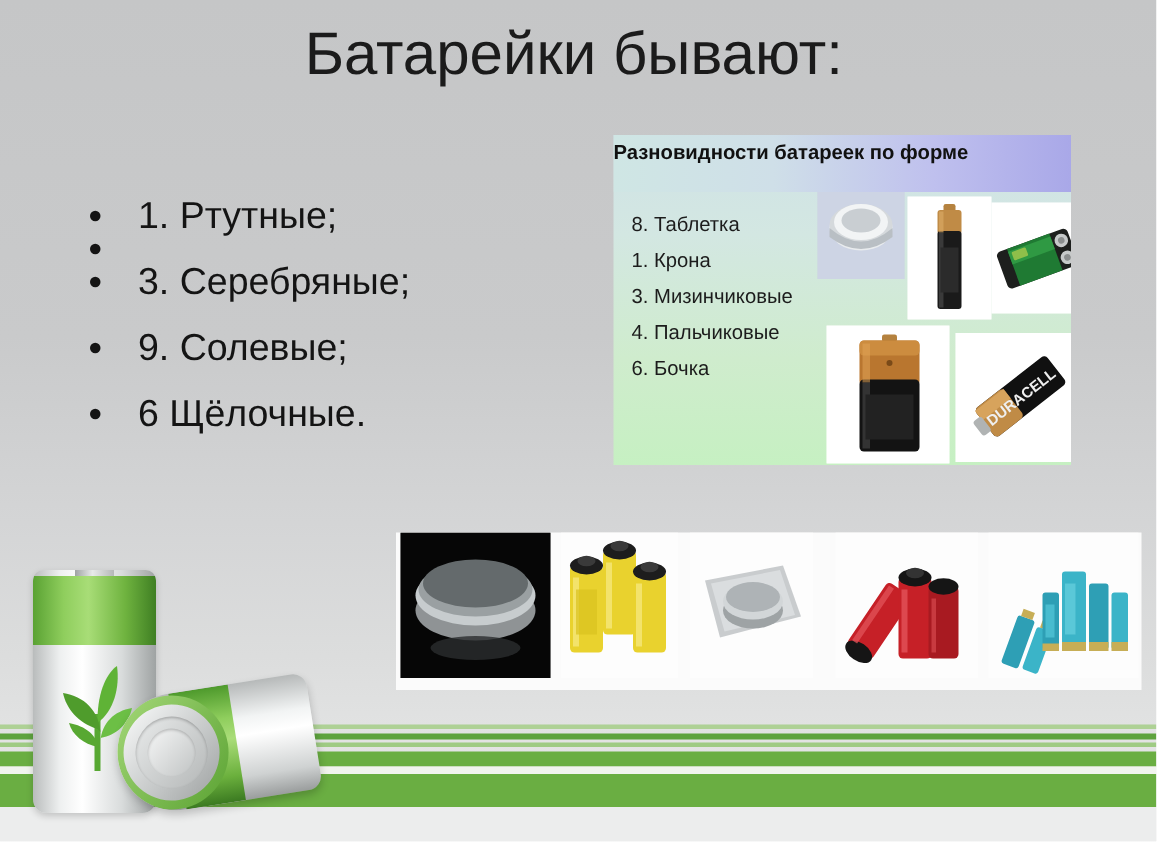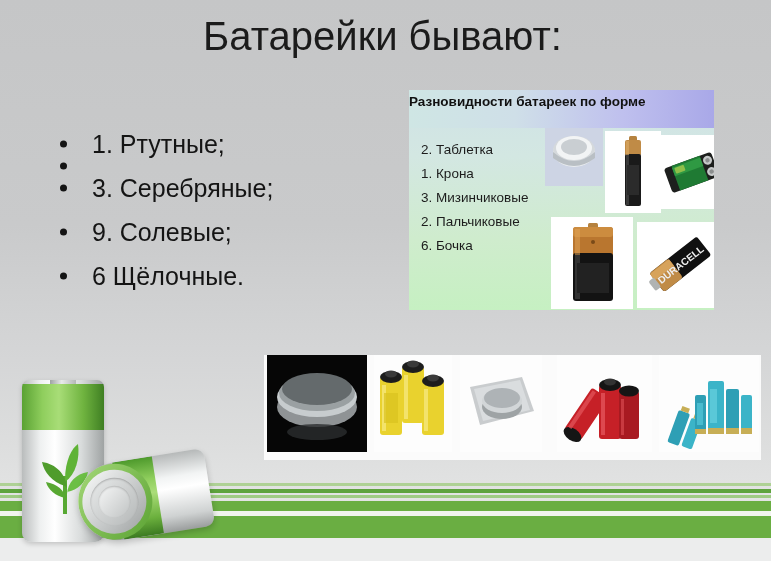--- a/index.html
+++ b/index.html
@@ -282,24 +282,24 @@
       <span class="bullet-dot"></span>
       <span>6 Щёлочные.</span>
     </li>
   </ul>
 
   <div id="shape-panel">
 
     <div id="shape-panel-header">Разновидности батареек по форме</div>
 
     <ul id="shape-list">
-      <li>2. Таблетка</li>
+      <li>8. Таблетка</li>
       <li>1. Крона</li>
       <li>3. Мизинчиковые</li>
-      <li>2. Пальчиковые</li>
+      <li>4. Пальчиковые</li>
       <li>6. Бочка</li>
     </ul>
 
     <div class="panel-photo" id="panel-photo-coin">
       <svg width="58" height="58" viewBox="0 0 58 58">
         <rect width="58" height="58" fill="#cdd4e4"></rect>
         <ellipse cx="29" cy="24" rx="21" ry="15" fill="#e9ecee"></ellipse>
         <ellipse cx="29" cy="22" rx="21" ry="14" fill="#d5d9dc"></ellipse>
         <ellipse cx="29" cy="20" rx="18" ry="12" fill="#f2f4f5"></ellipse>
         <ellipse cx="29" cy="19" rx="13" ry="8" fill="#c9ced2"></ellipse>

